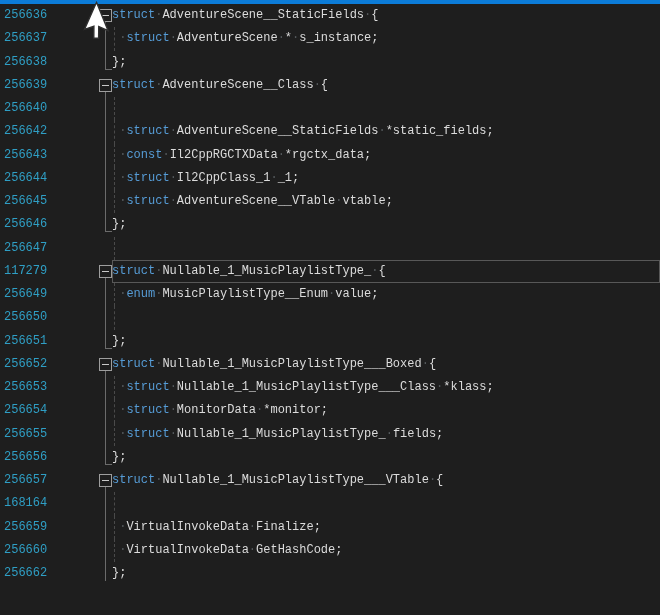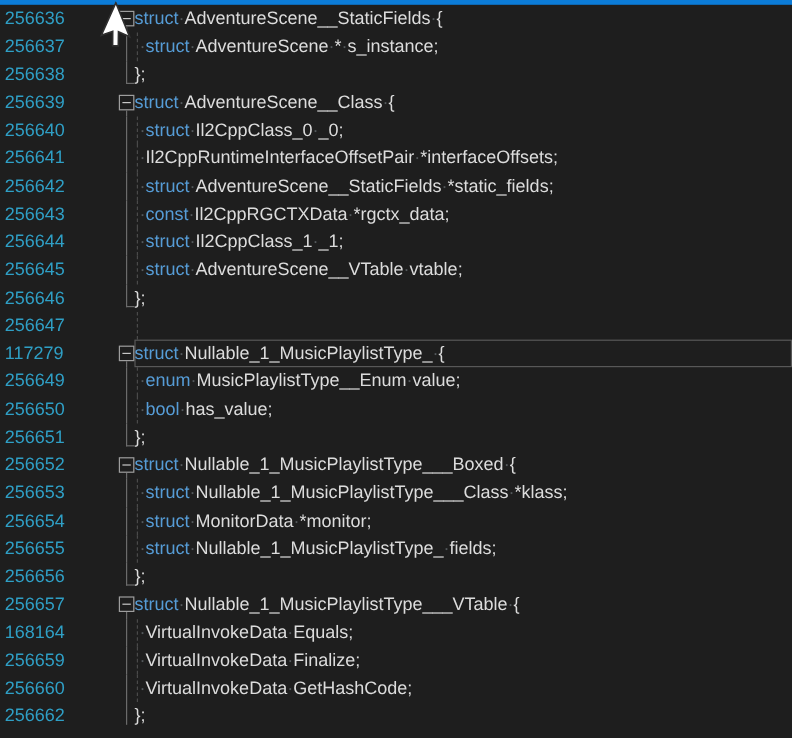--- a/index.html
+++ b/index.html
@@ -3,22 +3,22 @@
 <meta charset="utf-8">
 <style>
   :root{
     --bg:#1E1E1E; --kw:#569CD6; --id:#DCDCDC; --ln:#2F9FC5; --ws:#54595C;
     --guide:#4A4A4A; --outline:#6B6B6B; --foldborder:#9E9E9E; --curline:#585858;
     --accent:#0C7CD8;
   }
   html,body{margin:0;padding:0;background:#111;}
   .editor{
     position:relative;width:660px;height:615px;background:var(--bg);
-    overflow:hidden;font-family:Liberation Sans, sans-serif;
-    font-size:15px;cursor:default;
+    overflow:hidden;font-family:Liberation Mono, monospace;
+    font-size:12px;cursor:default;
   }
   .accent-bar{height:4px;background:var(--accent);}
   .rows{position:relative;}
   .row{position:relative;height:23.25px;line-height:23.25px;white-space:pre;}
   .curline{
     position:absolute;left:112px;right:0;top:0;bottom:0;
     border:1px solid var(--curline);box-sizing:border-box;z-index:0;
   }
   .ln{position:absolute;left:4px;top:0;color:var(--ln);}
   .code{position:absolute;left:112px;top:0;white-space:pre;z-index:1;}
@@ -46,39 +46,38 @@
 </head>
 <body>
 
 <div class="editor">
   <div class="accent-bar"></div>
   <div class="rows">
       <div class="row"><div class="stem below"></div><div class="fbox"></div><span class="ln">256636</span><span class="code"><span class="kw">struct</span><span class="ws">·</span><span class="id">AdventureScene__StaticFields</span><span class="ws">·</span><span class="id">{</span></span></div>
       <div class="row"><div class="guide"></div><div class="stem full"></div><span class="ln">256637</span><span class="code"><span class="ws"> ·</span><span class="kw">struct</span><span class="ws">·</span><span class="id">AdventureScene</span><span class="ws">·</span><span class="id">*</span><span class="ws">·</span><span class="id">s_instance;</span></span></div>
       <div class="row"><div class="stem endv"></div><div class="foot"></div><span class="ln">256638</span><span class="code"><span class="id">};</span></span></div>
       <div class="row"><div class="stem below"></div><div class="fbox"></div><span class="ln">256639</span><span class="code"><span class="kw">struct</span><span class="ws">·</span><span class="id">AdventureScene__Class</span><span class="ws">·</span><span class="id">{</span></span></div>
-      <div class="row"><div class="guide"></div><div class="stem full"></div><span class="ln">256640</span><span class="code"><span class="ws"> ·</span><span class="kw">struct</span><span class="ws">·</span><span class="id">Il2CppClass_0</span><span class="ws">·</span><span class="id">_0;</span></span></div>
-      <div class="row"><div class="guide"></div><div class="stem full"></div><span class="ln">256641</span><span class="code"><span class="ws"> ·</span><span class="id">Il2CppRuntimeInterfaceOffsetPair</span><span class="ws">·</span><span class="id">*interfaceOffsets;</span></span></div>
+      <div class="row"><div class="guide"></div><div class="stem full"></div><span class="ln">256640</span></div>
       <div class="row"><div class="guide"></div><div class="stem full"></div><span class="ln">256642</span><span class="code"><span class="ws"> ·</span><span class="kw">struct</span><span class="ws">·</span><span class="id">AdventureScene__StaticFields</span><span class="ws">·</span><span class="id">*static_fields;</span></span></div>
       <div class="row"><div class="guide"></div><div class="stem full"></div><span class="ln">256643</span><span class="code"><span class="ws"> ·</span><span class="kw">const</span><span class="ws">·</span><span class="id">Il2CppRGCTXData</span><span class="ws">·</span><span class="id">*rgctx_data;</span></span></div>
       <div class="row"><div class="guide"></div><div class="stem full"></div><span class="ln">256644</span><span class="code"><span class="ws"> ·</span><span class="kw">struct</span><span class="ws">·</span><span class="id">Il2CppClass_1</span><span class="ws">·</span><span class="id">_1;</span></span></div>
       <div class="row"><div class="guide"></div><div class="stem full"></div><span class="ln">256645</span><span class="code"><span class="ws"> ·</span><span class="kw">struct</span><span class="ws">·</span><span class="id">AdventureScene__VTable</span><span class="ws">·</span><span class="id">vtable;</span></span></div>
       <div class="row"><div class="stem endv"></div><div class="foot"></div><span class="ln">256646</span><span class="code"><span class="id">};</span></span></div>
       <div class="row"><div class="guide"></div><span class="ln">256647</span><span class="code"></span></div>
       <div class="row"><div class="curline"></div><div class="stem below"></div><div class="fbox"></div><span class="ln">117279</span><span class="code"><span class="kw">struct</span><span class="ws">·</span><span class="id">Nullable_1_MusicPlaylistType_</span><span class="ws">·</span><span class="id">{</span></span></div>
       <div class="row"><div class="guide"></div><div class="stem full"></div><span class="ln">256649</span><span class="code"><span class="ws"> ·</span><span class="kw">enum</span><span class="ws">·</span><span class="id">MusicPlaylistType__Enum</span><span class="ws">·</span><span class="id">value;</span></span></div>
-      <div class="row"><div class="guide"></div><div class="stem full"></div><span class="ln">256650</span><span class="code"><span class="ws"> ·</span><span class="kw">bool</span><span class="ws">·</span><span class="id">has_value;</span></span></div>
+      <div class="row"><div class="guide"></div><div class="stem full"></div><span class="ln">256650</span></div>
       <div class="row"><div class="stem endv"></div><div class="foot"></div><span class="ln">256651</span><span class="code"><span class="id">};</span></span></div>
       <div class="row"><div class="stem below"></div><div class="fbox"></div><span class="ln">256652</span><span class="code"><span class="kw">struct</span><span class="ws">·</span><span class="id">Nullable_1_MusicPlaylistType___Boxed</span><span class="ws">·</span><span class="id">{</span></span></div>
       <div class="row"><div class="guide"></div><div class="stem full"></div><span class="ln">256653</span><span class="code"><span class="ws"> ·</span><span class="kw">struct</span><span class="ws">·</span><span class="id">Nullable_1_MusicPlaylistType___Class</span><span class="ws">·</span><span class="id">*klass;</span></span></div>
       <div class="row"><div class="guide"></div><div class="stem full"></div><span class="ln">256654</span><span class="code"><span class="ws"> ·</span><span class="kw">struct</span><span class="ws">·</span><span class="id">MonitorData</span><span class="ws">·</span><span class="id">*monitor;</span></span></div>
       <div class="row"><div class="guide"></div><div class="stem full"></div><span class="ln">256655</span><span class="code"><span class="ws"> ·</span><span class="kw">struct</span><span class="ws">·</span><span class="id">Nullable_1_MusicPlaylistType_</span><span class="ws">·</span><span class="id">fields;</span></span></div>
       <div class="row"><div class="stem endv"></div><div class="foot"></div><span class="ln">256656</span><span class="code"><span class="id">};</span></span></div>
       <div class="row"><div class="stem below"></div><div class="fbox"></div><span class="ln">256657</span><span class="code"><span class="kw">struct</span><span class="ws">·</span><span class="id">Nullable_1_MusicPlaylistType___VTable</span><span class="ws">·</span><span class="id">{</span></span></div>
-      <div class="row"><div class="guide"></div><div class="stem full"></div><span class="ln">168164</span><span class="code"><span class="ws"> ·</span><span class="id">VirtualInvokeData</span><span class="ws">·</span><span class="id">Equals;</span></span></div>
+      <div class="row"><div class="guide"></div><div class="stem full"></div><span class="ln">168164</span></div>
       <div class="row"><div class="guide"></div><div class="stem full"></div><span class="ln">256659</span><span class="code"><span class="ws"> ·</span><span class="id">VirtualInvokeData</span><span class="ws">·</span><span class="id">Finalize;</span></span></div>
       <div class="row"><div class="guide"></div><div class="stem full"></div><span class="ln">256660</span><span class="code"><span class="ws"> ·</span><span class="id">VirtualInvokeData</span><span class="ws">·</span><span class="id">GetHashCode;</span></span></div>
       <div class="row"><div class="stem endv"></div><span class="ln">256662</span><span class="code"><span class="id">};</span></span></div>
     </div>
   <svg class="cursor" width="26" height="38" viewBox="0 0 26 38">
     <polygon points="1,1 1,30.6 8.35,23.9 13.1,34.8 17.5,32.9 12.9,22.2 23.1,22.2" fill="#FFFFFF" stroke="#303030" stroke-width="1.4"></polygon>
   </svg>
 </div>
 
 </body></html>

